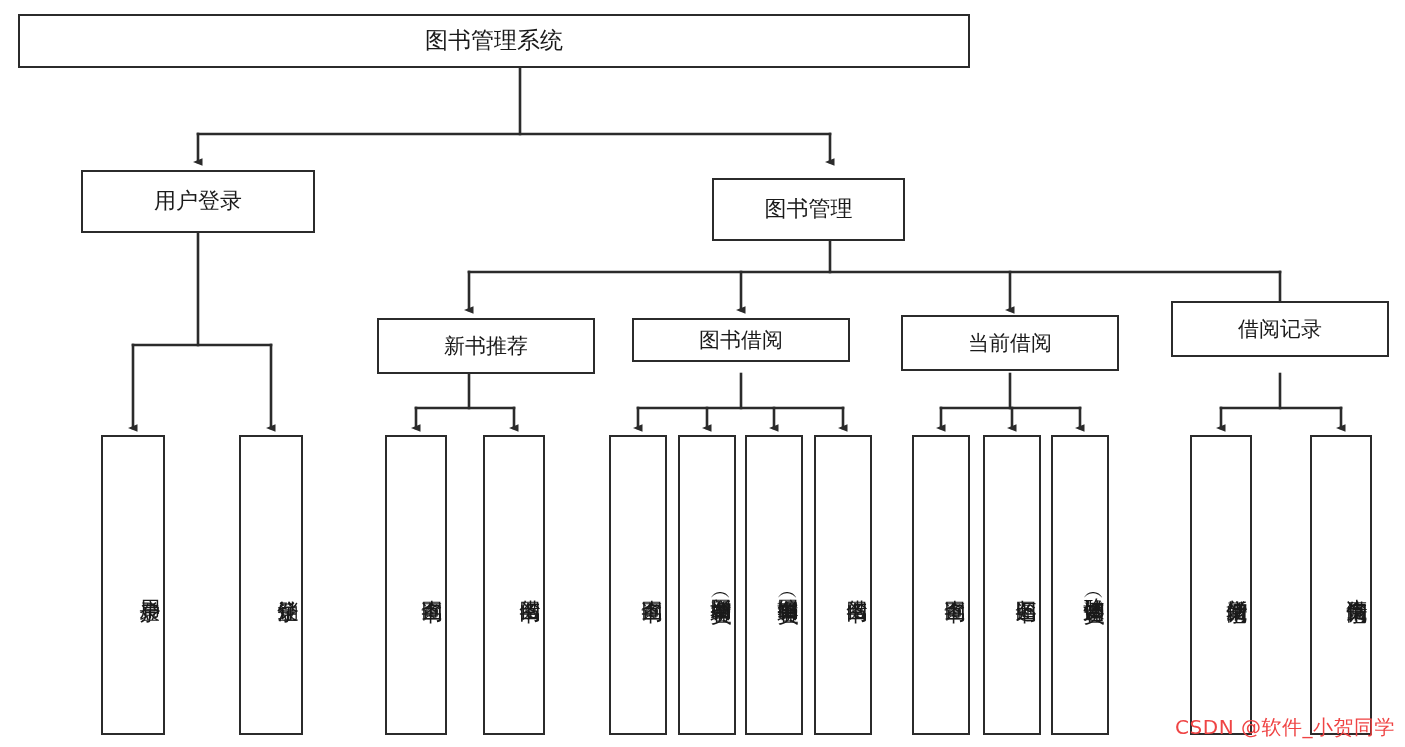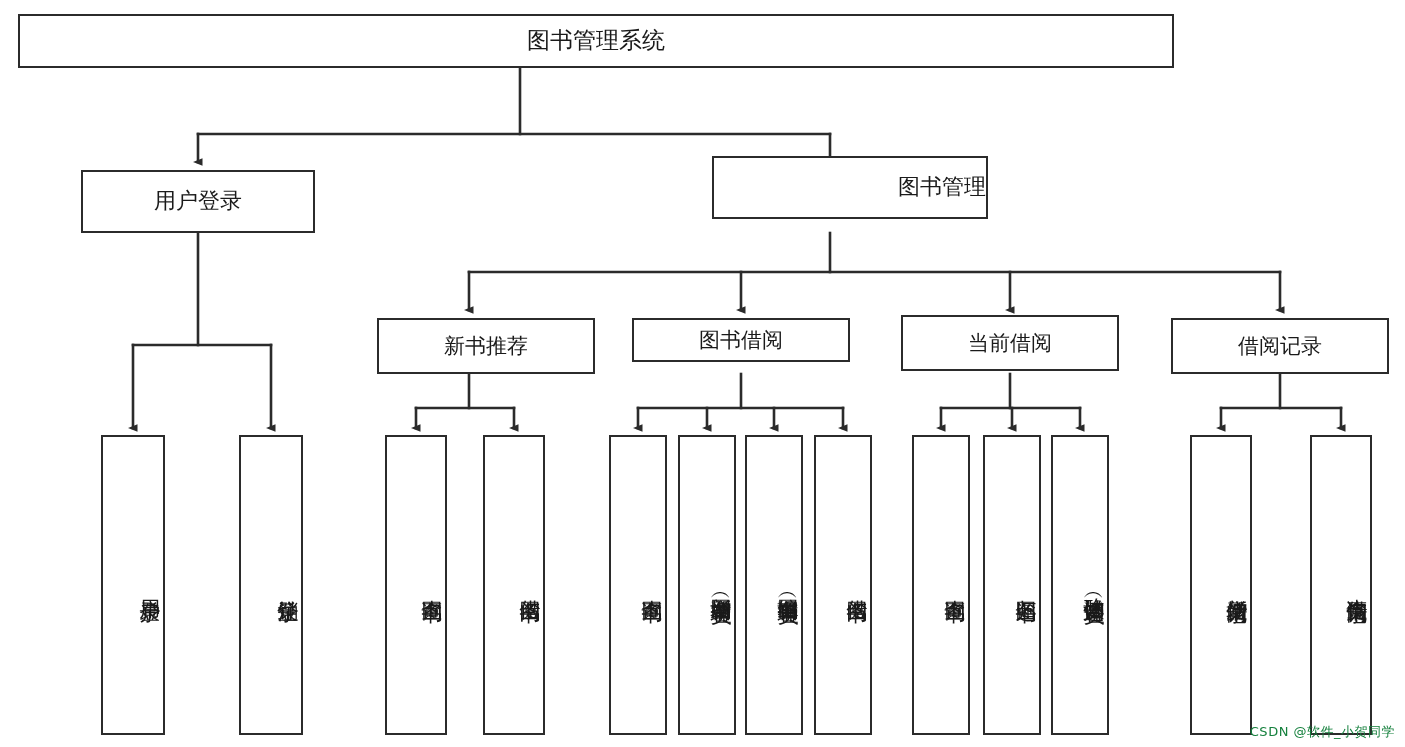--- a/index.html
+++ b/index.html
@@ -58,22 +58,22 @@
     align-items: flex-start;
   }
   .label {
     display: block;
     white-space: pre-line;
   }
   .watermark {
     position: absolute;
     right: 10px;
     bottom: 6px;
-    font-size: 13px;
-    color: #15803d;
+    font-size: 20px;
+    color: #ef4444;
     letter-spacing: 0.5px;
     white-space: nowrap;
   }
 </style>
 </head>
 <body>
 
 <div id="canvas">
 
   <svg class="wires" viewBox="0 0 1405 747" xmlns="http://www.w3.org/2000/svg">
@@ -119,41 +119,41 @@
       <path d="M1012,408 L1012,428" marker-end="url(#arrow)"></path>
       <path d="M1080,408 L1080,428" marker-end="url(#arrow)"></path>
 
       <path d="M1280,374 L1280,408"></path>
       <path d="M1221,408 L1341,408"></path>
       <path d="M1221,408 L1221,428" marker-end="url(#arrow)"></path>
       <path d="M1341,408 L1341,428" marker-end="url(#arrow)"></path>
     </g>
   </svg>
 
-  <div class="node root" style="left:18px; top:14px; width:1156px; height:54px;">
+  <div class="node root" style="left:18px; top:14px; width:952px; height:54px;">
     <span class="label">图书管理系统</span>
   </div>
 
   <div class="node lvl2" style="left:81px; top:170px; width:234px; height:63px;">
     <span class="label">用户登录</span>
   </div>
-  <div class="node lvl2" style="left:712px; top:156px; width:276px; height:63px;justify-content:flex-end;">
+  <div class="node lvl2" style="left:712px; top:178px; width:193px; height:63px;">
     <span class="label">图书管理</span>
   </div>
 
   <div class="node lvl3" style="left:377px; top:318px; width:218px; height:56px;">
     <span class="label">新书推荐</span>
   </div>
   <div class="node lvl3" style="left:632px; top:318px; width:218px; height:44px;">
     <span class="label">图书借阅</span>
   </div>
   <div class="node lvl3" style="left:901px; top:315px; width:218px; height:56px;">
     <span class="label">当前借阅</span>
   </div>
-  <div class="node lvl3" style="left:1171px; top:318px; width:218px; height:56px;">
+  <div class="node lvl3" style="left:1171px; top:301px; width:218px; height:56px;">
     <span class="label">借阅记录</span>
   </div>
 
   <div class="node leaf" style="left:101px; top:435px; width:64px; height:300px;">
     <span class="label">用户登录</span>
   </div>
   <div class="node leaf" style="left:239px; top:435px; width:64px; height:300px;">
     <span class="label">注销登录</span>
   </div>
   <div class="node leaf" style="left:385px; top:435px; width:62px; height:300px;">

